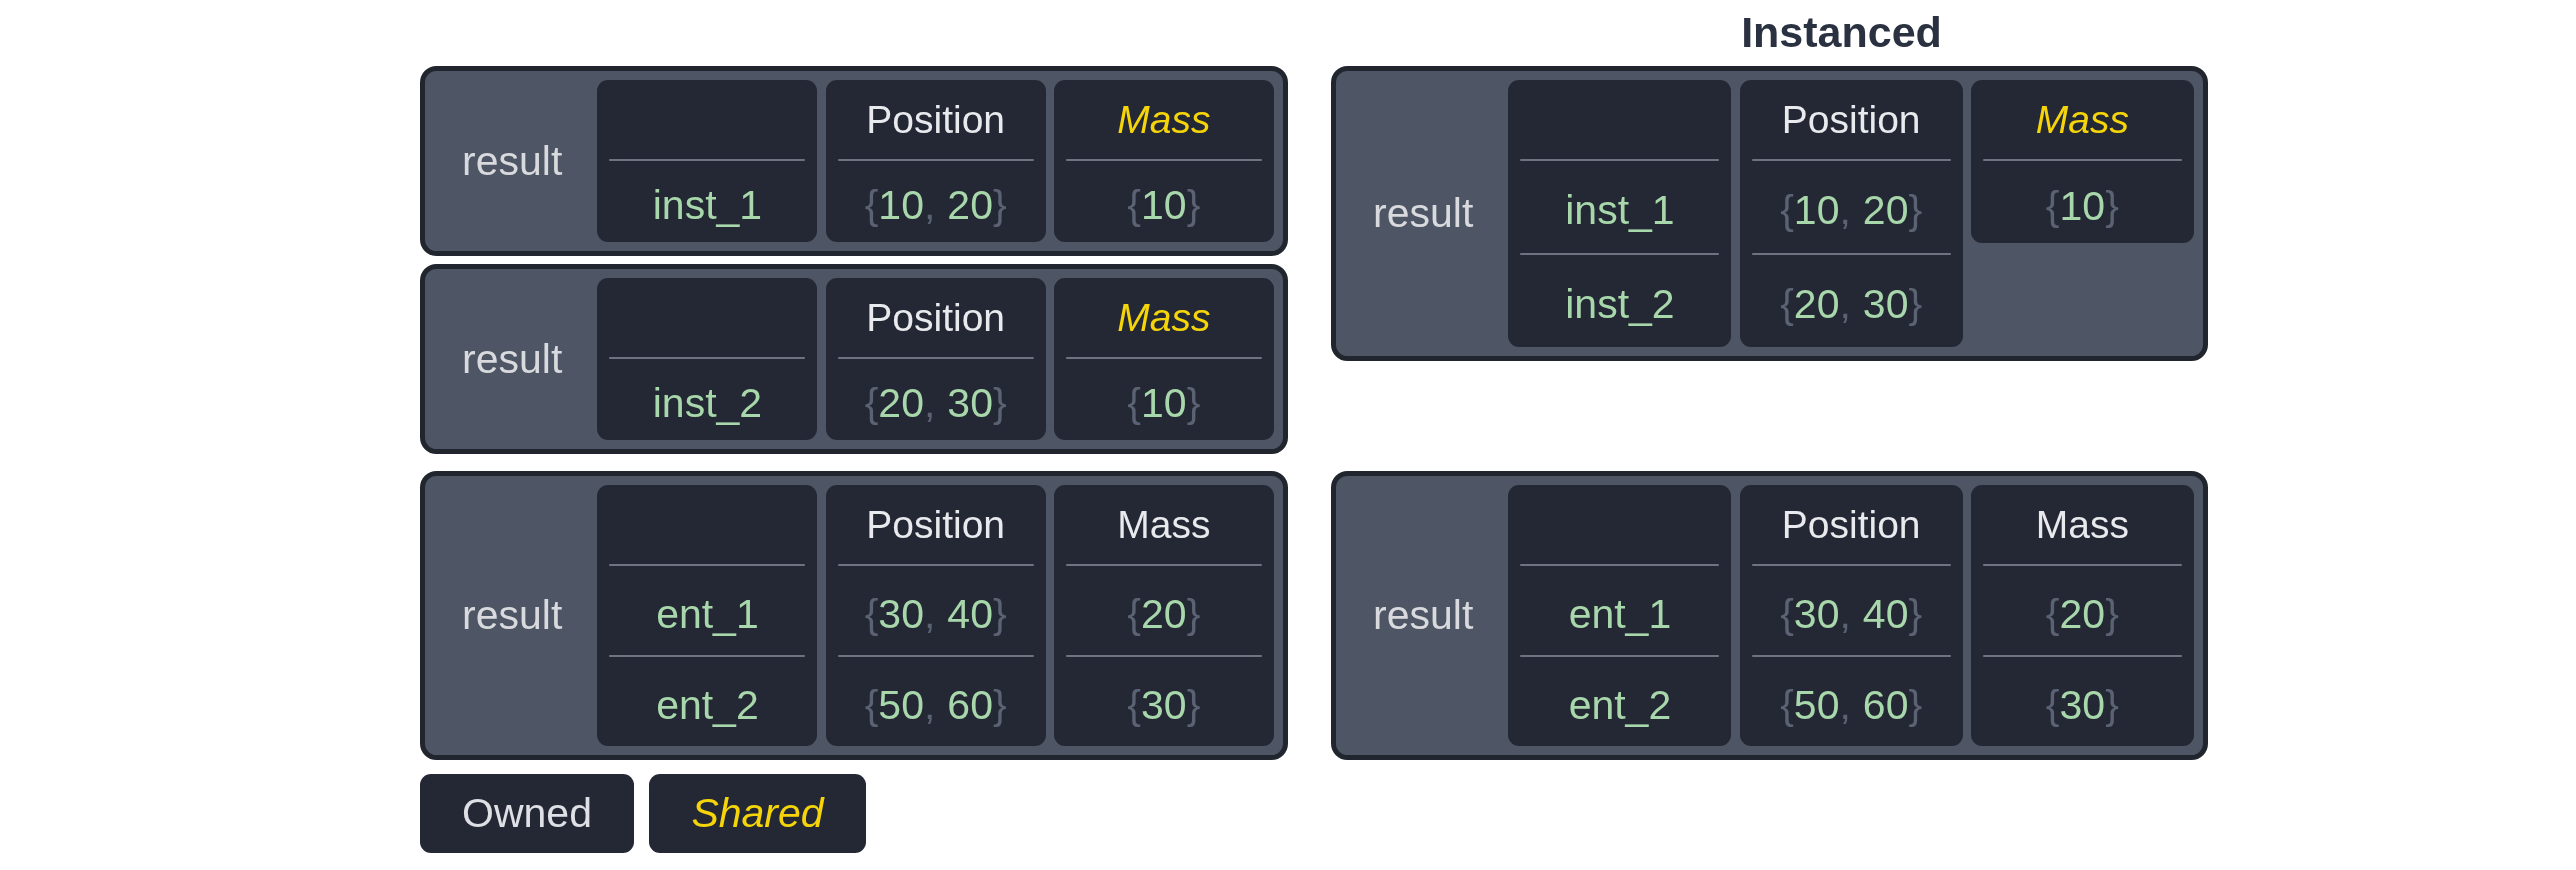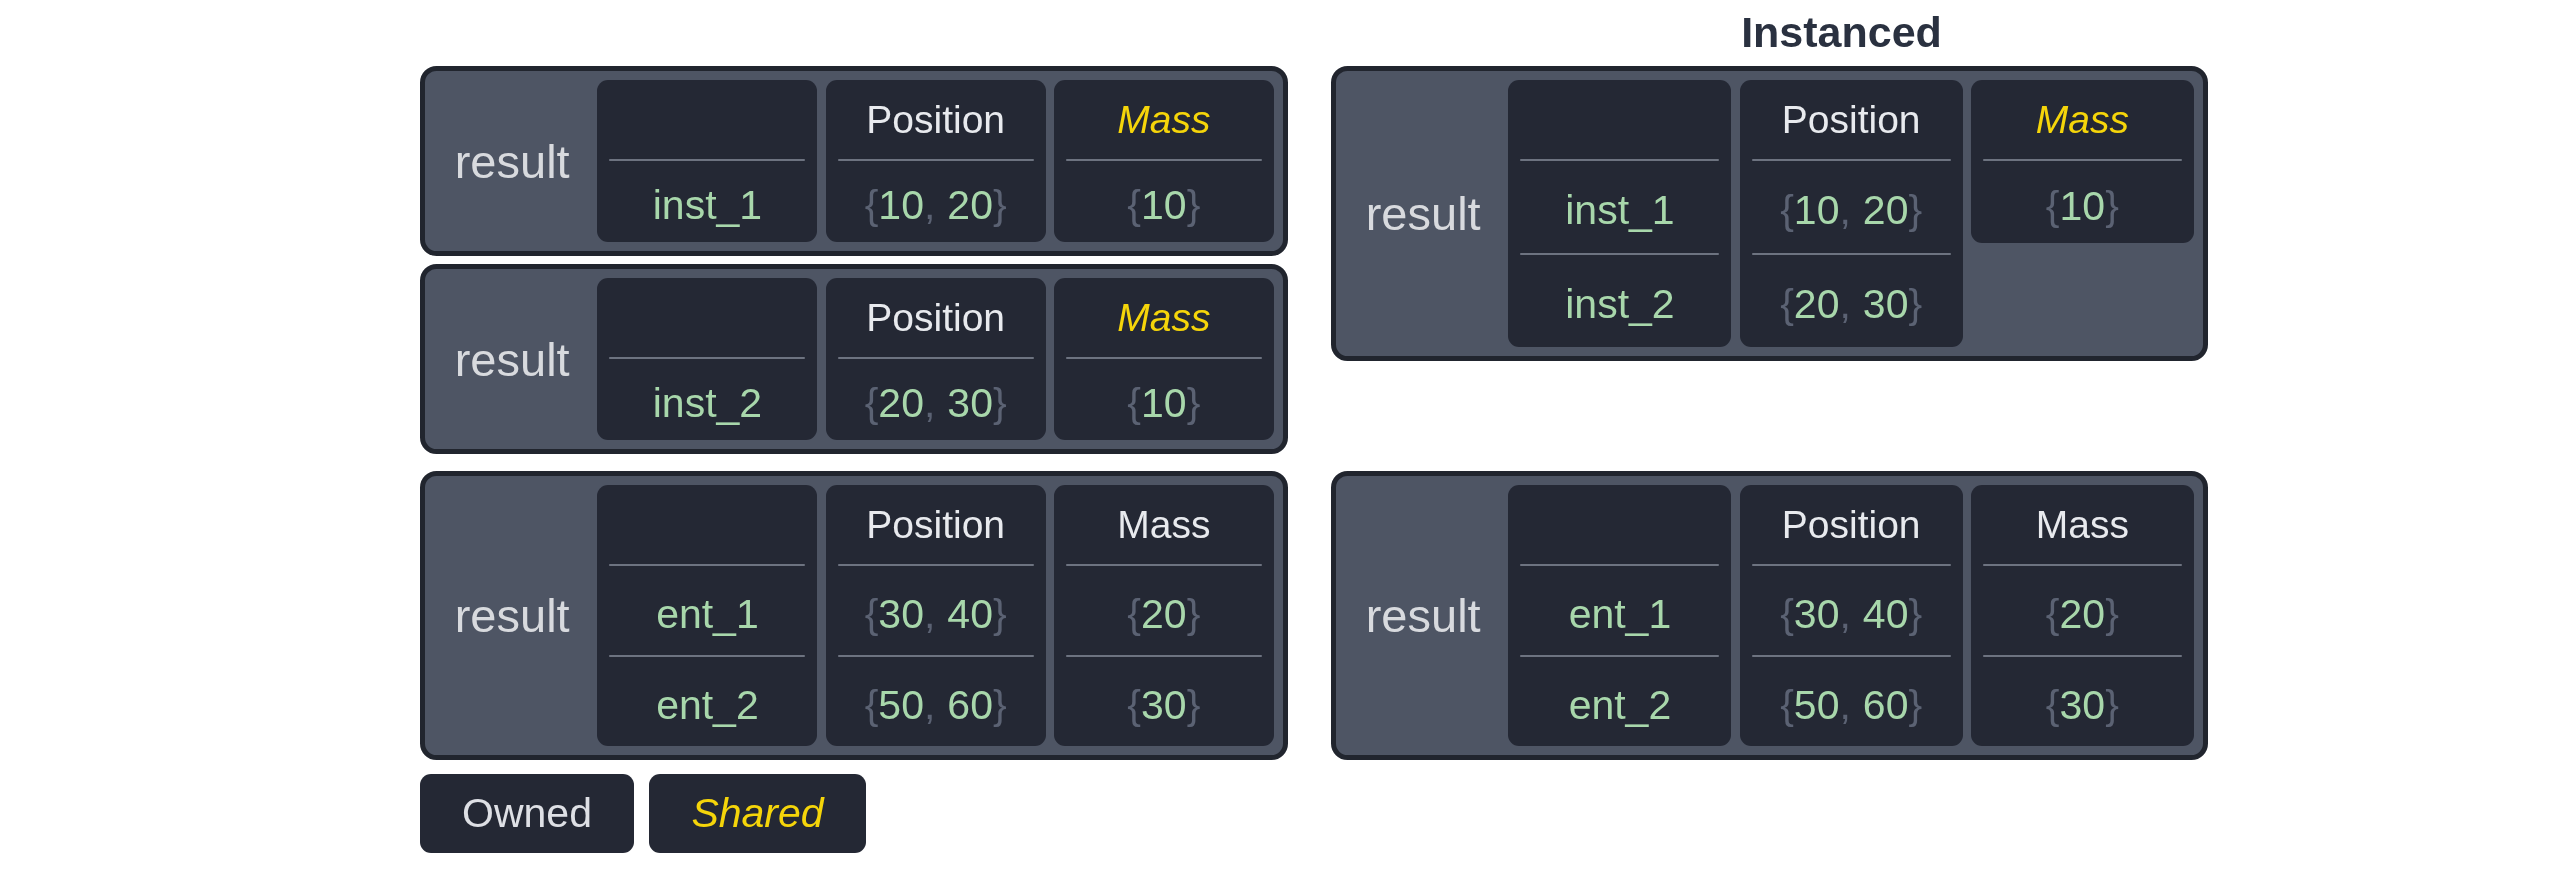--- a/index.html
+++ b/index.html
@@ -31,21 +31,21 @@
     border-radius: 16.5px;
     display: flex;
     padding: 9.2px;
     gap: 7.3px;
   }
   .rlabel {
     flex: 0 0 156px;
     display: flex;
     align-items: center;
     justify-content: center;
-    font-size: 47px;
+    font-size: 41px;
     color: #d8dade;
   }
   .cells {
     flex: 1;
     display: flex;
     gap: 8.3px;
     align-items: stretch;
     min-width: 0;
   }
   .cell {

